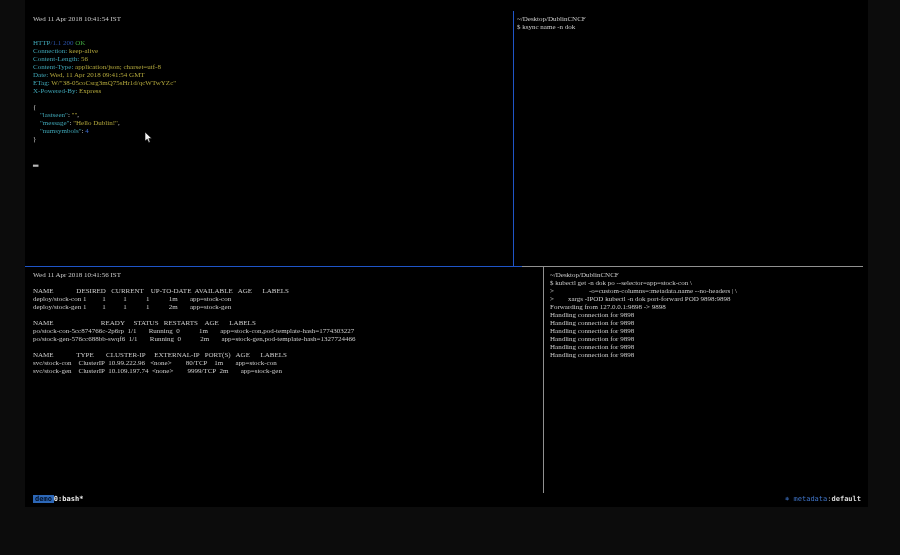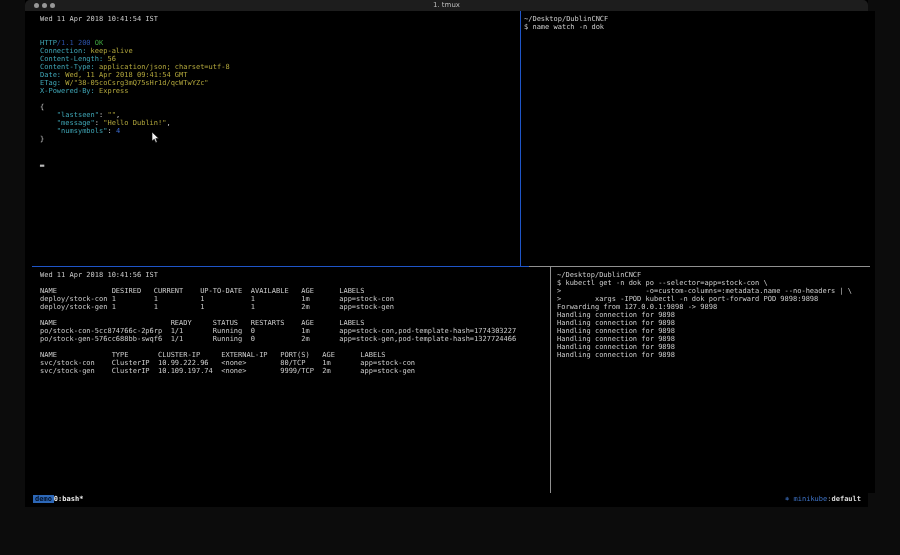--- a/index.html
+++ b/index.html
@@ -10,21 +10,21 @@
   .window { position:absolute; left:25px; top:0; width:843px; height:507px;
             background:#000; border-radius:0 0 5px 5px; }
 
   .titlebar { position:absolute; left:0; top:0; width:100%; height:11px;
               background:#1d1d1d; border-radius:5px 5px 0 0; }
   .lights { position:absolute; left:9px; top:3px; display:flex; gap:3px; }
   .light { width:5px; height:5px; border-radius:50%; background:#989898; }
   .titletext { position:absolute; left:0; top:1px; width:100%; text-align:center;
                font-size:7px; color:#bdbdbd; font-family:"DejaVu Sans", sans-serif; }
 
-  .term { position:absolute; left:7px; top:11px; width:100%; height:482px; background:#000; }
+  .term { position:absolute; left:0; top:11px; width:100%; height:482px; background:#000;font-family:Liberation Serif, serif; }
 
   .pane { position:absolute; font-size:7px; line-height:8px; white-space:pre; }
   .tline { height:8px; }
   #pane-tl { left:8px;   top:4px; }
   #pane-tr { left:492px; top:4px; }
   #pane-bl { left:8px;   top:260px; }
   #pane-br { left:525px; top:260px; }
 
   .vb-top    { position:absolute; left:488px; top:0;     width:1px;  height:255px; background:#1f55c8; }
   .hb-left   { position:absolute; left:0;     top:255px; width:497px; height:1px;  background:#1f55c8; }
@@ -42,50 +42,42 @@
   .kube-colon{ color:#9a9a9a; }
 
   .mouse-cursor { position:absolute; left:120px; top:121px; }
 </style>
 </head>
 <body>
 
 <div class="page">
   <div class="window">
 
-    <div class="titlebar">
-      <div class="lights">
-        <span class="light"></span>
-        <span class="light"></span>
-        <span class="light"></span>
-      </div>
-      <div class="titletext">1. tmux</div>
-    </div>
 
     <div class="term">
       <div id="pane-tl" class="pane"><div class="tline"><span style="color: rgb(204, 204, 204);">Wed 11 Apr 2018 10:41:54 IST</span></div><div class="tline"> </div><div class="tline"> </div><div class="tline"><span style="color: rgb(63, 166, 182);">HTTP</span><span style="color: rgb(43, 81, 168);">/1.1 200</span><span style="color: rgb(63, 165, 63);"> OK</span></div><div class="tline"><span style="color: rgb(63, 166, 182);">Connection:</span><span style="color: rgb(178, 167, 60);"> keep-alive</span></div><div class="tline"><span style="color: rgb(63, 166, 182);">Content-Length:</span><span style="color: rgb(178, 167, 60);"> 56</span></div><div class="tline"><span style="color: rgb(63, 166, 182);">Content-Type:</span><span style="color: rgb(178, 167, 60);"> application/json; charset=utf-8</span></div><div class="tline"><span style="color: rgb(63, 166, 182);">Date:</span><span style="color: rgb(178, 167, 60);"> Wed, 11 Apr 2018 09:41:54 GMT</span></div><div class="tline"><span style="color: rgb(63, 166, 182);">ETag:</span><span style="color: rgb(178, 167, 60);"> W/"38-05coCsrg3mQ75sHr1d/qcWTwYZc"</span></div><div class="tline"><span style="color: rgb(63, 166, 182);">X-Powered-By:</span><span style="color: rgb(178, 167, 60);"> Express</span></div><div class="tline"> </div><div class="tline"><span style="color: rgb(204, 204, 204);">{</span></div><div class="tline"><span style="color: rgb(63, 166, 182);">    "lastseen"</span><span style="color: rgb(204, 204, 204);">: </span><span style="color: rgb(178, 167, 60);">""</span><span style="color: rgb(204, 204, 204);">,</span></div><div class="tline"><span style="color: rgb(63, 166, 182);">    "message"</span><span style="color: rgb(204, 204, 204);">: </span><span style="color: rgb(178, 167, 60);">"Hello Dublin!"</span><span style="color: rgb(204, 204, 204);">,</span></div><div class="tline"><span style="color: rgb(63, 166, 182);">    "numsymbols"</span><span style="color: rgb(204, 204, 204);">: </span><span style="color: rgb(62, 111, 216);">4</span></div><div class="tline"><span style="color: rgb(204, 204, 204);">}</span></div><div class="tline"> </div><div class="tline"> </div><div class="tline"><span style="color: rgb(185, 185, 185);">▂</span></div></div>
-      <div id="pane-tr" class="pane"><div class="tline"><span style="color: rgb(204, 204, 204);">~/Desktop/DublinCNCF</span></div><div class="tline"><span style="color: rgb(204, 204, 204);">$ name watch -n dok</span></div></div>
+      <div id="pane-tr" class="pane"><div class="tline"><span style="color: rgb(204, 204, 204);">~/Desktop/DublinCNCF</span></div><div class="tline"><span style="color: rgb(204, 204, 204);">$ ksync name -n dok</span></div></div>
       <div id="pane-bl" class="pane"><div class="tline"><span style="color: rgb(204, 204, 204);">Wed 11 Apr 2018 10:41:56 IST</span></div><div class="tline"> </div><div class="tline"><span style="color: rgb(204, 204, 204);">NAME             DESIRED   CURRENT    UP-TO-DATE  AVAILABLE   AGE      LABELS</span></div><div class="tline"><span style="color: rgb(204, 204, 204);">deploy/stock-con 1         1          1           1           1m       app=stock-con</span></div><div class="tline"><span style="color: rgb(204, 204, 204);">deploy/stock-gen 1         1          1           1           2m       app=stock-gen</span></div><div class="tline"> </div><div class="tline"><span style="color: rgb(204, 204, 204);">NAME                           READY     STATUS   RESTARTS    AGE      LABELS</span></div><div class="tline"><span style="color: rgb(204, 204, 204);">po/stock-con-5cc874766c-2p6rp  1/1       Running  0           1m       app=stock-con,pod-template-hash=1774303227</span></div><div class="tline"><span style="color: rgb(204, 204, 204);">po/stock-gen-576cc688bb-swqf6  1/1       Running  0           2m       app=stock-gen,pod-template-hash=1327724466</span></div><div class="tline"> </div><div class="tline"><span style="color: rgb(204, 204, 204);">NAME             TYPE       CLUSTER-IP     EXTERNAL-IP   PORT(S)   AGE      LABELS</span></div><div class="tline"><span style="color: rgb(204, 204, 204);">svc/stock-con    ClusterIP  10.99.222.96   &lt;none&gt;        80/TCP    1m       app=stock-con</span></div><div class="tline"><span style="color: rgb(204, 204, 204);">svc/stock-gen    ClusterIP  10.109.197.74  &lt;none&gt;        9999/TCP  2m       app=stock-gen</span></div></div>
       <div id="pane-br" class="pane"><div class="tline"><span style="color: rgb(204, 204, 204);">~/Desktop/DublinCNCF</span></div><div class="tline"><span style="color: rgb(204, 204, 204);">$ kubectl get -n dok po --selector=app=stock-con \</span></div><div class="tline"><span style="color: rgb(204, 204, 204);">&gt;                    -o=custom-columns=:metadata.name --no-headers | \</span></div><div class="tline"><span style="color: rgb(204, 204, 204);">&gt;        xargs -IPOD kubectl -n dok port-forward POD 9898:9898</span></div><div class="tline"><span style="color: rgb(204, 204, 204);">Forwarding from 127.0.0.1:9898 -&gt; 9898</span></div><div class="tline"><span style="color: rgb(204, 204, 204);">Handling connection for 9898</span></div><div class="tline"><span style="color: rgb(204, 204, 204);">Handling connection for 9898</span></div><div class="tline"><span style="color: rgb(204, 204, 204);">Handling connection for 9898</span></div><div class="tline"><span style="color: rgb(204, 204, 204);">Handling connection for 9898</span></div><div class="tline"><span style="color: rgb(204, 204, 204);">Handling connection for 9898</span></div><div class="tline"><span style="color: rgb(204, 204, 204);">Handling connection for 9898</span></div></div>
 
       <div class="vb-top"></div>
       <div class="hb-left"></div>
       <div class="hb-right"></div>
       <div class="vb-bottom"></div>
 
       <svg class="mouse-cursor" width="8" height="11" viewBox="0 0 8 11">
         <polygon points="0,0 0,9 2.3,7.2 3.7,10.5 5.2,9.9 3.8,6.6 6.8,6.6" fill="#f2f2f2" stroke="#000" stroke-width="0.6"></polygon>
       </svg>
     </div>
 
     <div class="statusbar">
       <div class="status-left">
         <span class="session-chip">demo</span>
         <span class="window-label">0:bash*</span>
       </div>
       <div class="status-right">
         <span class="kube-blue">⎈</span>
-        <span class="kube-blue">minikube</span><span class="kube-colon">:</span><span class="kube-ns">default</span>
+        <span class="kube-blue">metadata</span><span class="kube-colon">:</span><span class="kube-ns">default</span>
       </div>
     </div>
 
   </div>
 </div>
 
 </body></html>

